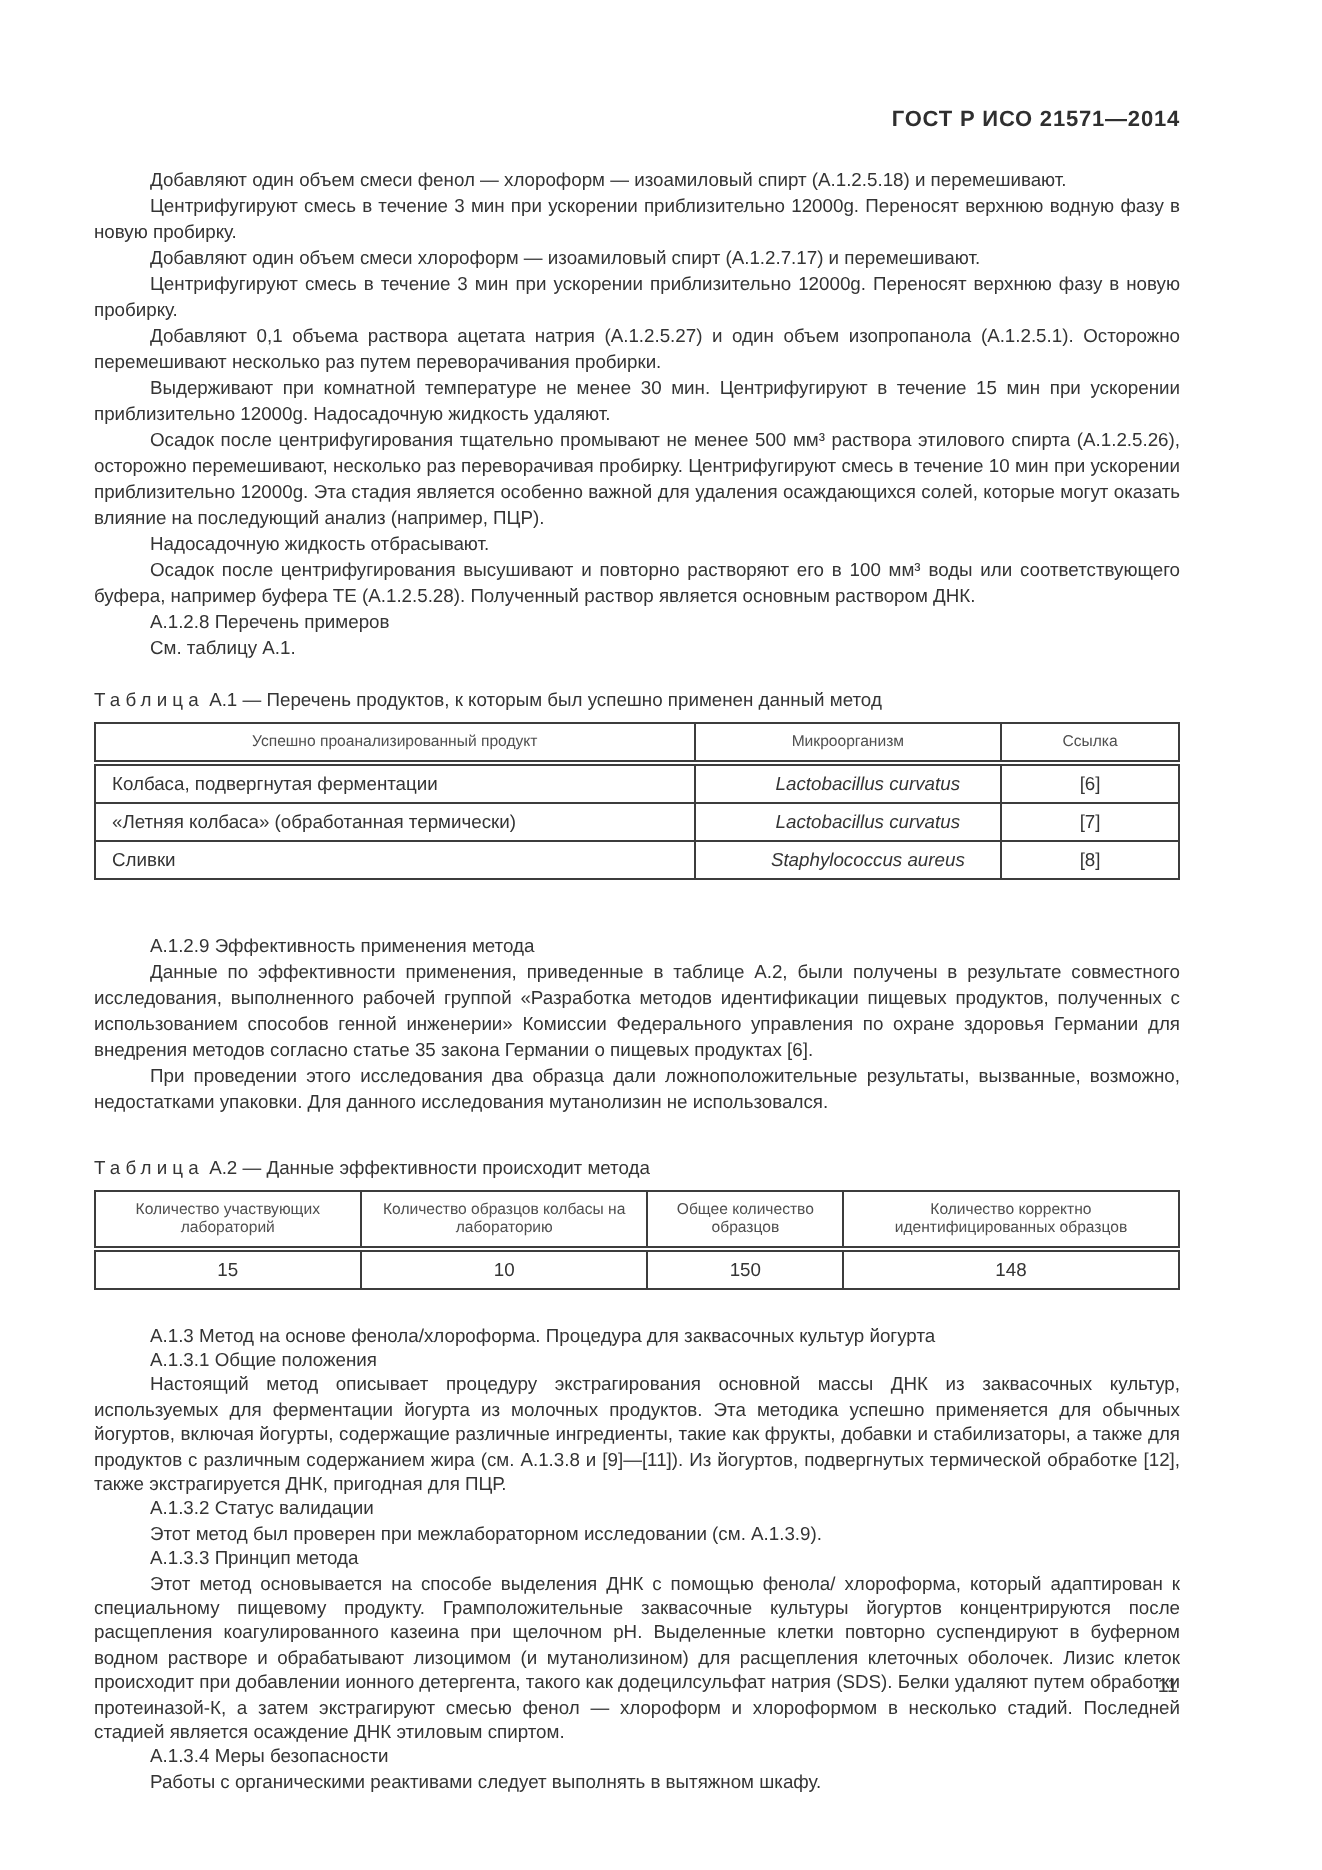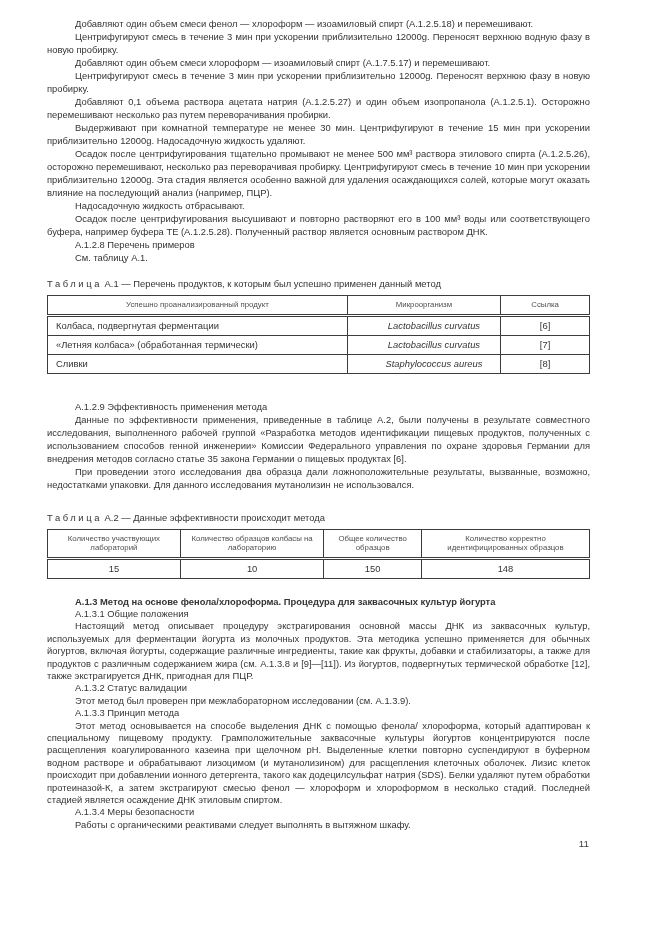--- a/index.html
+++ b/index.html
@@ -31,21 +31,21 @@
     margin:0;
   }
   .para-tight {
     font-size:9.4px;
     line-height:12.4px;
     text-align:justify;
     text-indent:28px;
     margin:0;
   }
   .heading-bold {
-    font-weight:bold;
+    font-weight:normal;
     text-align:left;
   }
   .caption {
     font-size:9.4px;
     line-height:12px;
     margin:0;
     color:#343434;
   }
   .caption .spaced { letter-spacing:2.6px; }
   .caption-a1 { margin-top:14px; }
@@ -84,25 +84,26 @@
     font-size:9.8px;
     color:#3a3a3a;
   }
 </style>
 </head>
 <body>
 
 <div class="page">
   <div class="content">
 
+    <div class="doc-code">ГОСТ Р ИСО 21571—2014</div>
 
     <div class="text-block">
       <p class="para">Добавляют один объем смеси фенол — хлороформ — изоамиловый спирт (А.1.2.5.18) и перемешивают.</p>
       <p class="para">Центрифугируют смесь в течение 3 мин при ускорении приблизительно 12000g. Переносят верхнюю водную фазу в новую пробирку.</p>
-      <p class="para">Добавляют один объем смеси хлороформ — изоамиловый спирт (А.1.7.5.17) и перемешивают.</p>
+      <p class="para">Добавляют один объем смеси хлороформ — изоамиловый спирт (А.1.2.7.17) и перемешивают.</p>
       <p class="para">Центрифугируют смесь в течение 3 мин при ускорении приблизительно 12000g. Переносят верхнюю фазу в новую пробирку.</p>
       <p class="para">Добавляют 0,1 объема раствора ацетата натрия (А.1.2.5.27) и один объем изопропанола (А.1.2.5.1). Осторожно перемешивают несколько раз путем переворачивания пробирки.</p>
       <p class="para">Выдерживают при комнатной температуре не менее 30 мин. Центрифугируют в течение 15 мин при ускорении приблизительно 12000g. Надосадочную жидкость удаляют.</p>
       <p class="para">Осадок после центрифугирования тщательно промывают не менее 500 мм³ раствора этилового спирта (А.1.2.5.26), осторожно перемешивают, несколько раз переворачивая пробирку. Центрифугируют смесь в течение 10 мин при ускорении приблизительно 12000g. Эта стадия является особенно важной для удаления осаждающихся солей, которые могут оказать влияние на последующий анализ (например, ПЦР).</p>
       <p class="para">Надосадочную жидкость отбрасывают.</p>
       <p class="para">Осадок после центрифугирования высушивают и повторно растворяют его в 100 мм³ воды или соответствующего буфера, например буфера ТЕ (А.1.2.5.28). Полученный раствор является основным раствором ДНК.</p>
       <p class="para">А.1.2.8 Перечень примеров</p>
       <p class="para">См. таблицу А.1.</p>
     </div>
 

